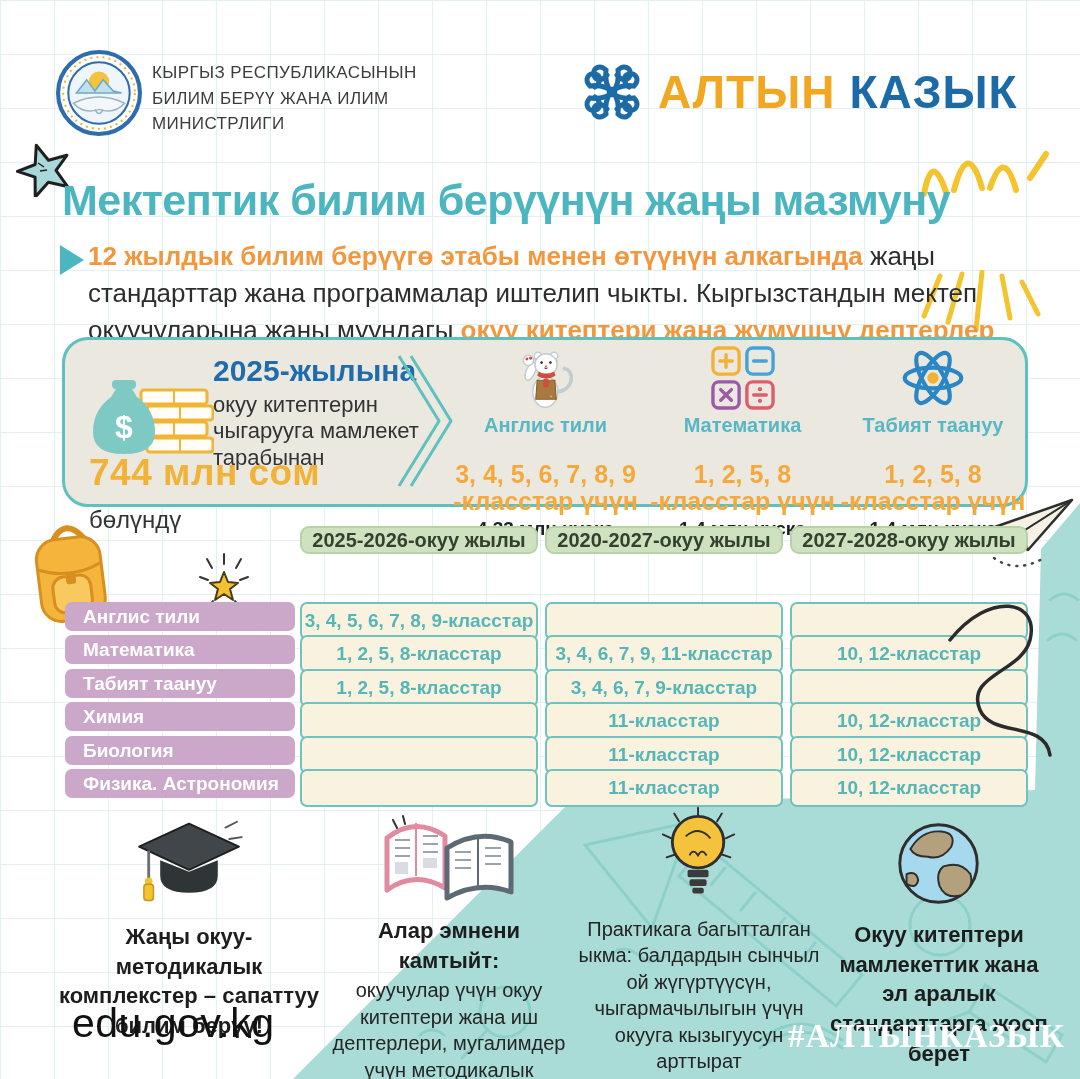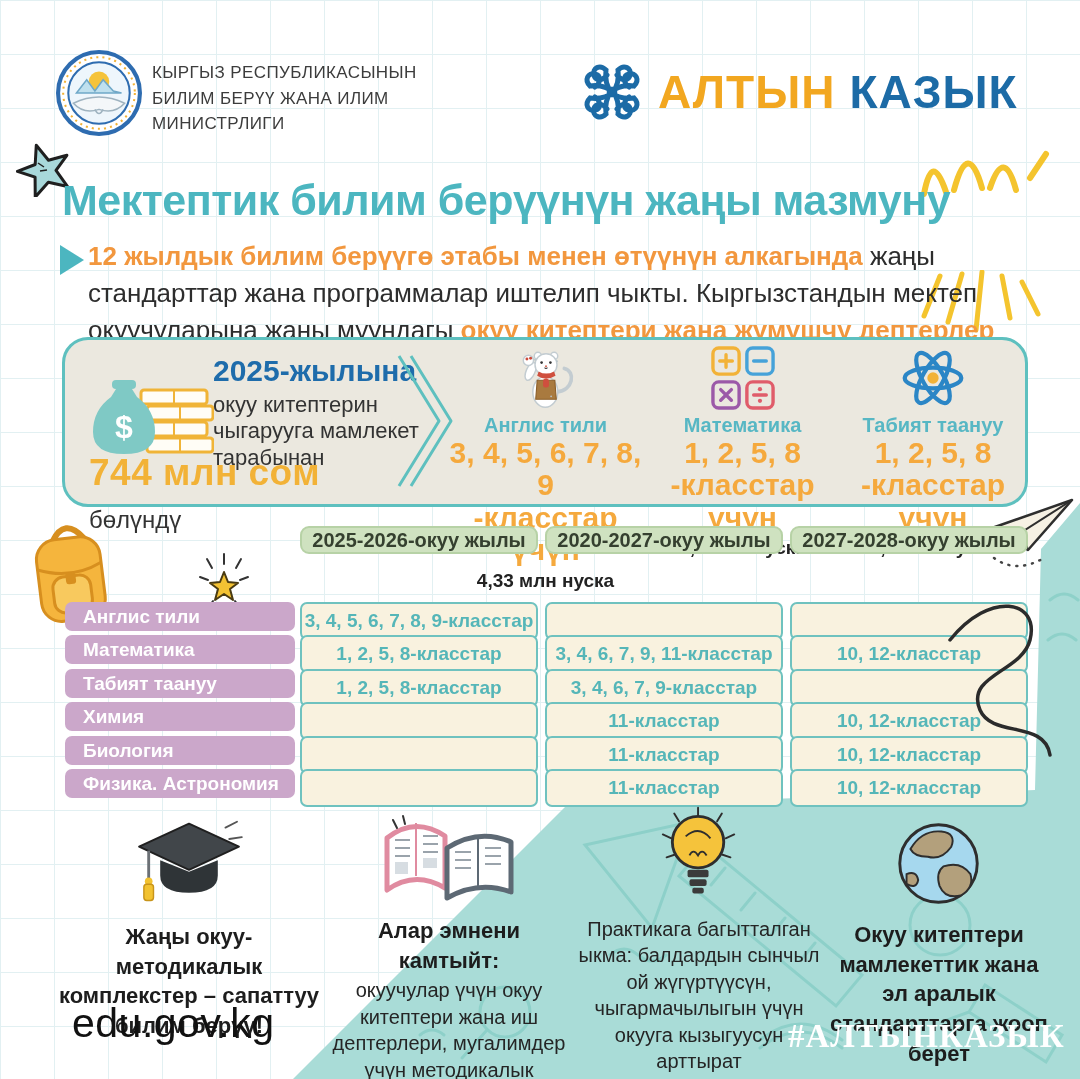--- a/index.html
+++ b/index.html
@@ -42,21 +42,21 @@
   .f-amount{font-size:37px;font-weight:800;color:#f2b237;letter-spacing:.5px;}
   .f-suffix{font-size:24px;color:#333;}
   .chevron{left:328px;top:6px;width:62px;height:150px;}
 
   .subj{top:4px;display:flex;flex-direction:column;align-items:center;text-align:center;}
   .subj.c1{left:378px;width:205px;}
   .subj.c2{left:585px;width:185px;}
   .subj.c3{left:772px;width:192px;}
   .s-icon{height:68px;display:flex;align-items:center;justify-content:center;}
   .s-name{font-size:20px;font-weight:700;color:#57b7c4;margin-top:2px;}
-  .s-classes{font-size:30px;font-weight:800;color:#f5a93d;line-height:1.08;}
+  .s-classes{font-size:25px;font-weight:800;color:#f5a93d;line-height:1.08;margin-top:24px;}
   .s-copies{font-size:19px;font-weight:700;color:#222;margin-top:3px;}
 
   
   .backpack{left:26px;top:510px;width:90px;height:124px;}
   .section-heading{left:122px;top:519px;width:910px;font-size:33px;font-weight:800;color:#4cb6c0;letter-spacing:-.3px;}
   .paper-plane{left:986px;top:496px;width:92px;height:80px;}
   .star-burst{left:194px;top:550px;width:60px;height:64px;}
 
   .thead{top:526px;height:28px;background:#cfe2c0;border:2px solid #b7d2a6;border-radius:9px;display:flex;align-items:center;justify-content:center;font-size:20px;font-weight:700;color:#35402f;box-sizing:border-box;}
   .th1{left:300px;width:238px;}

